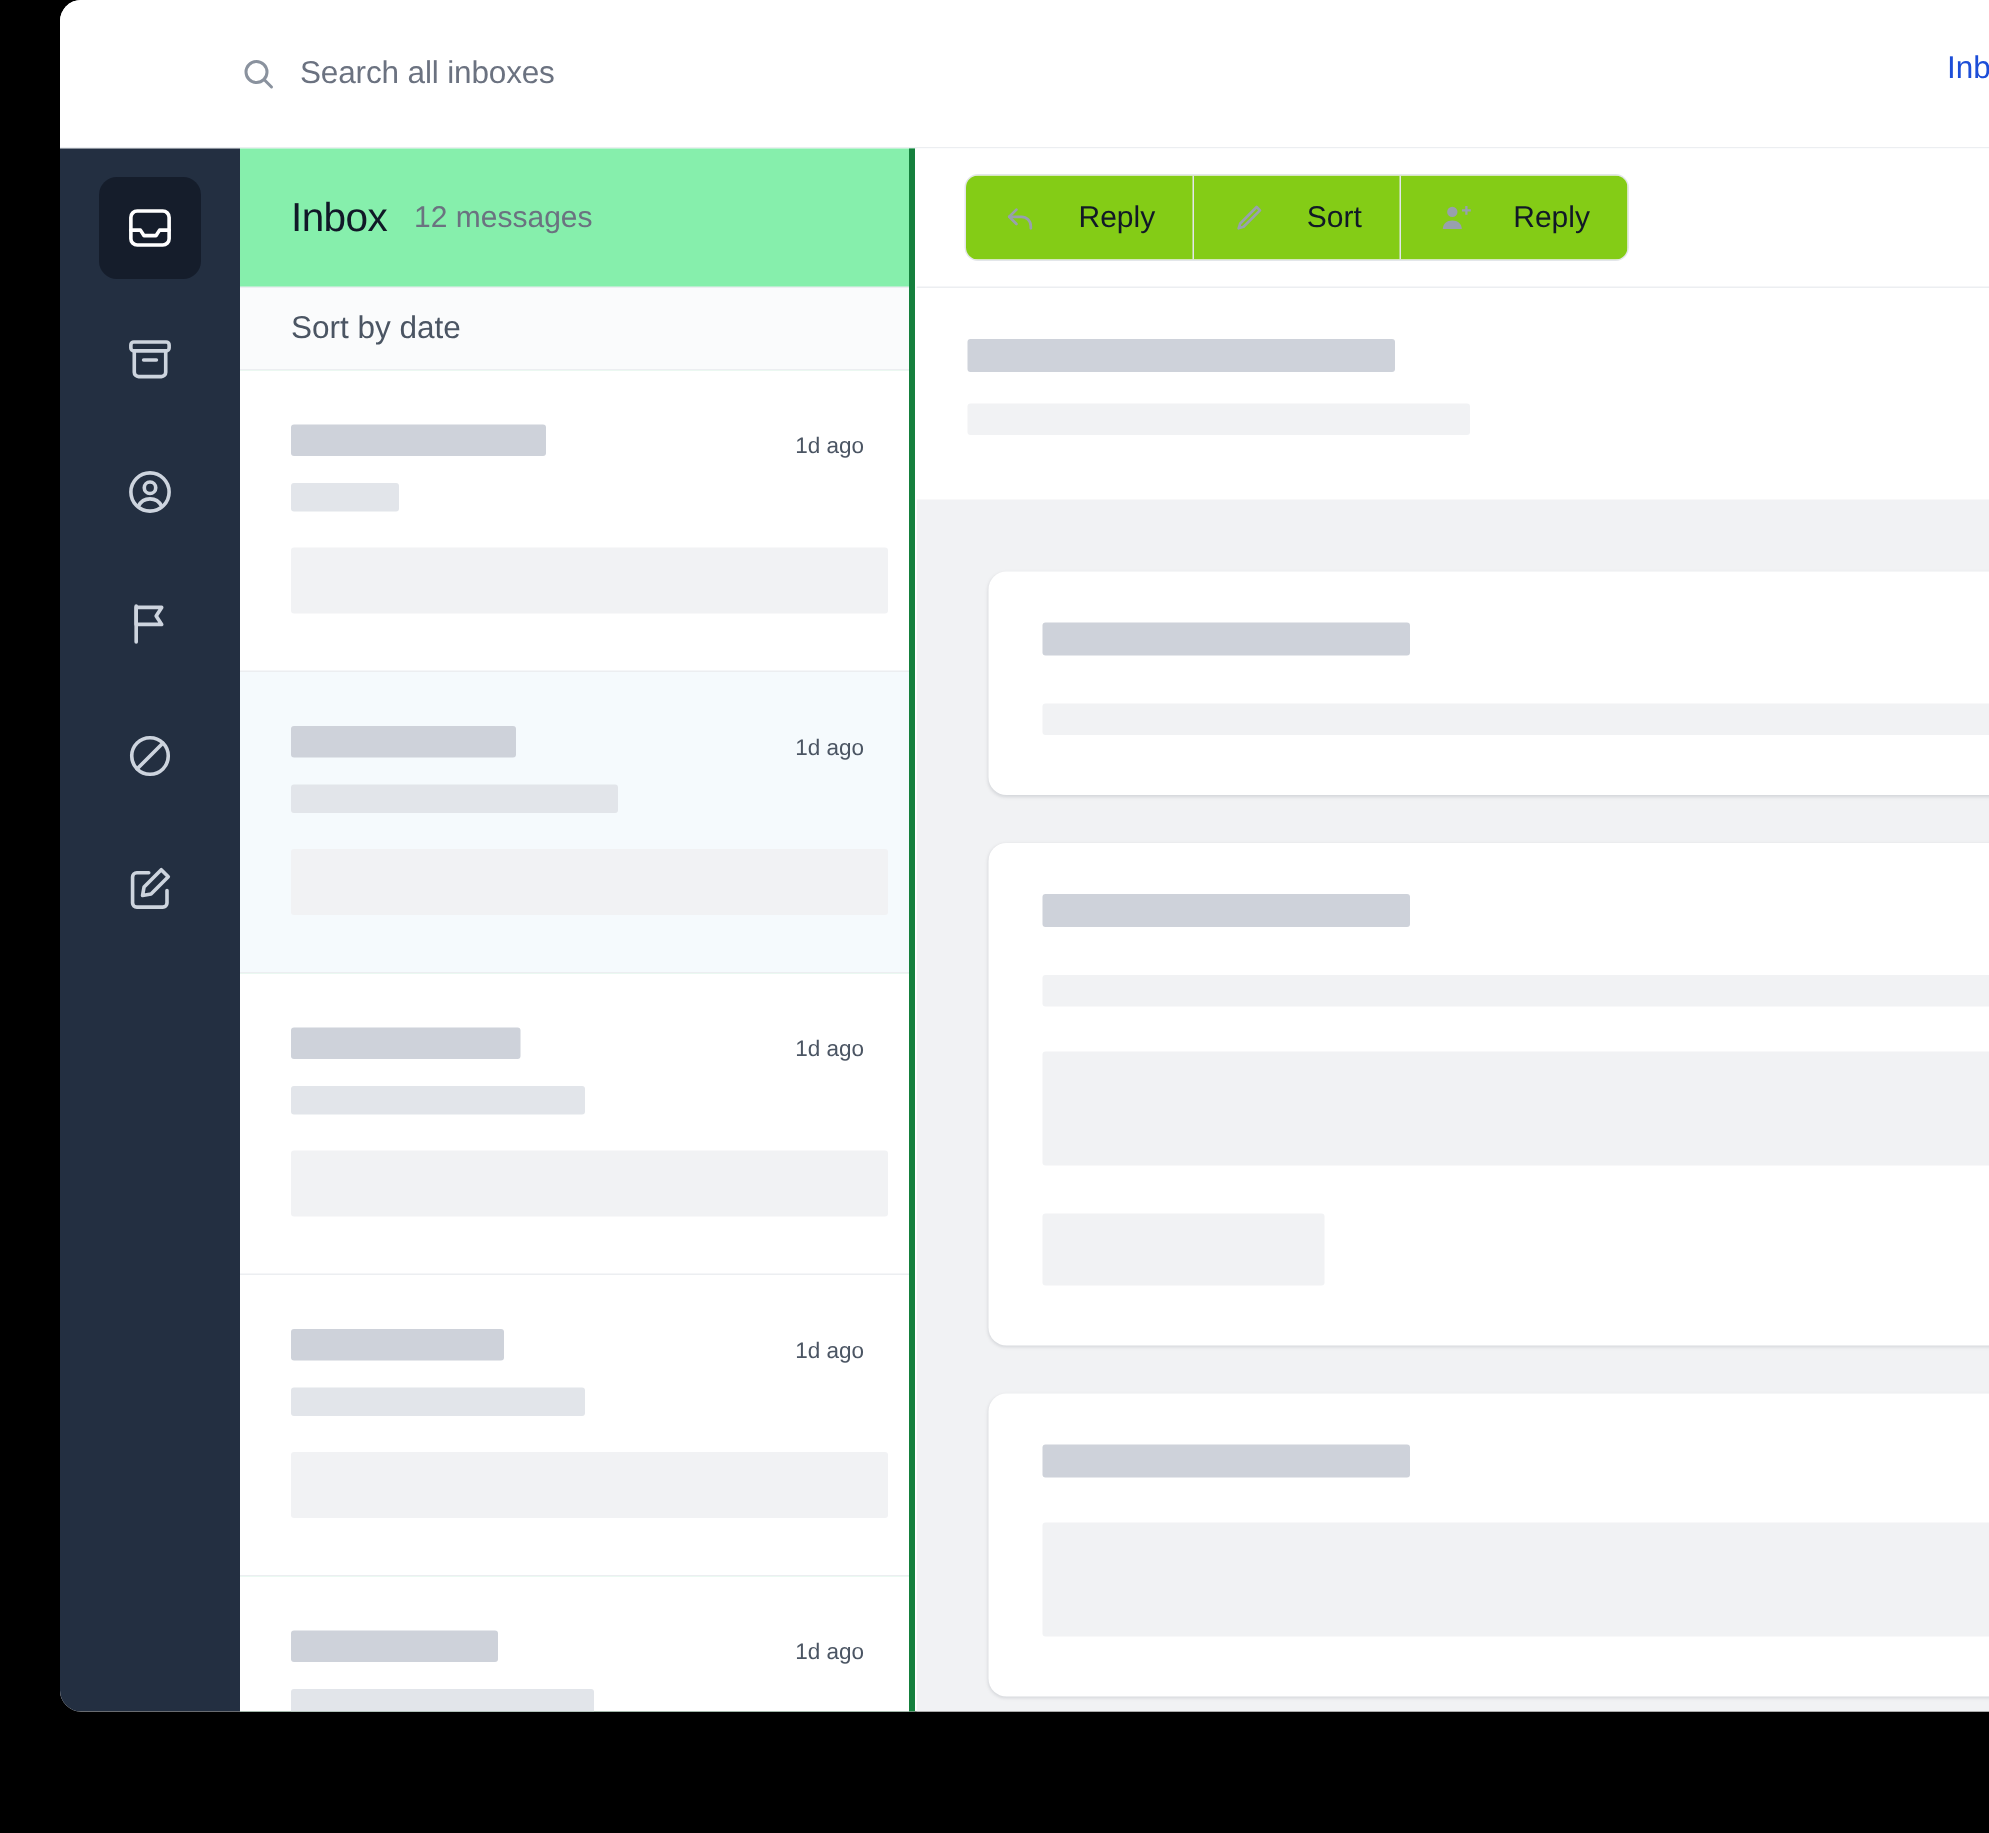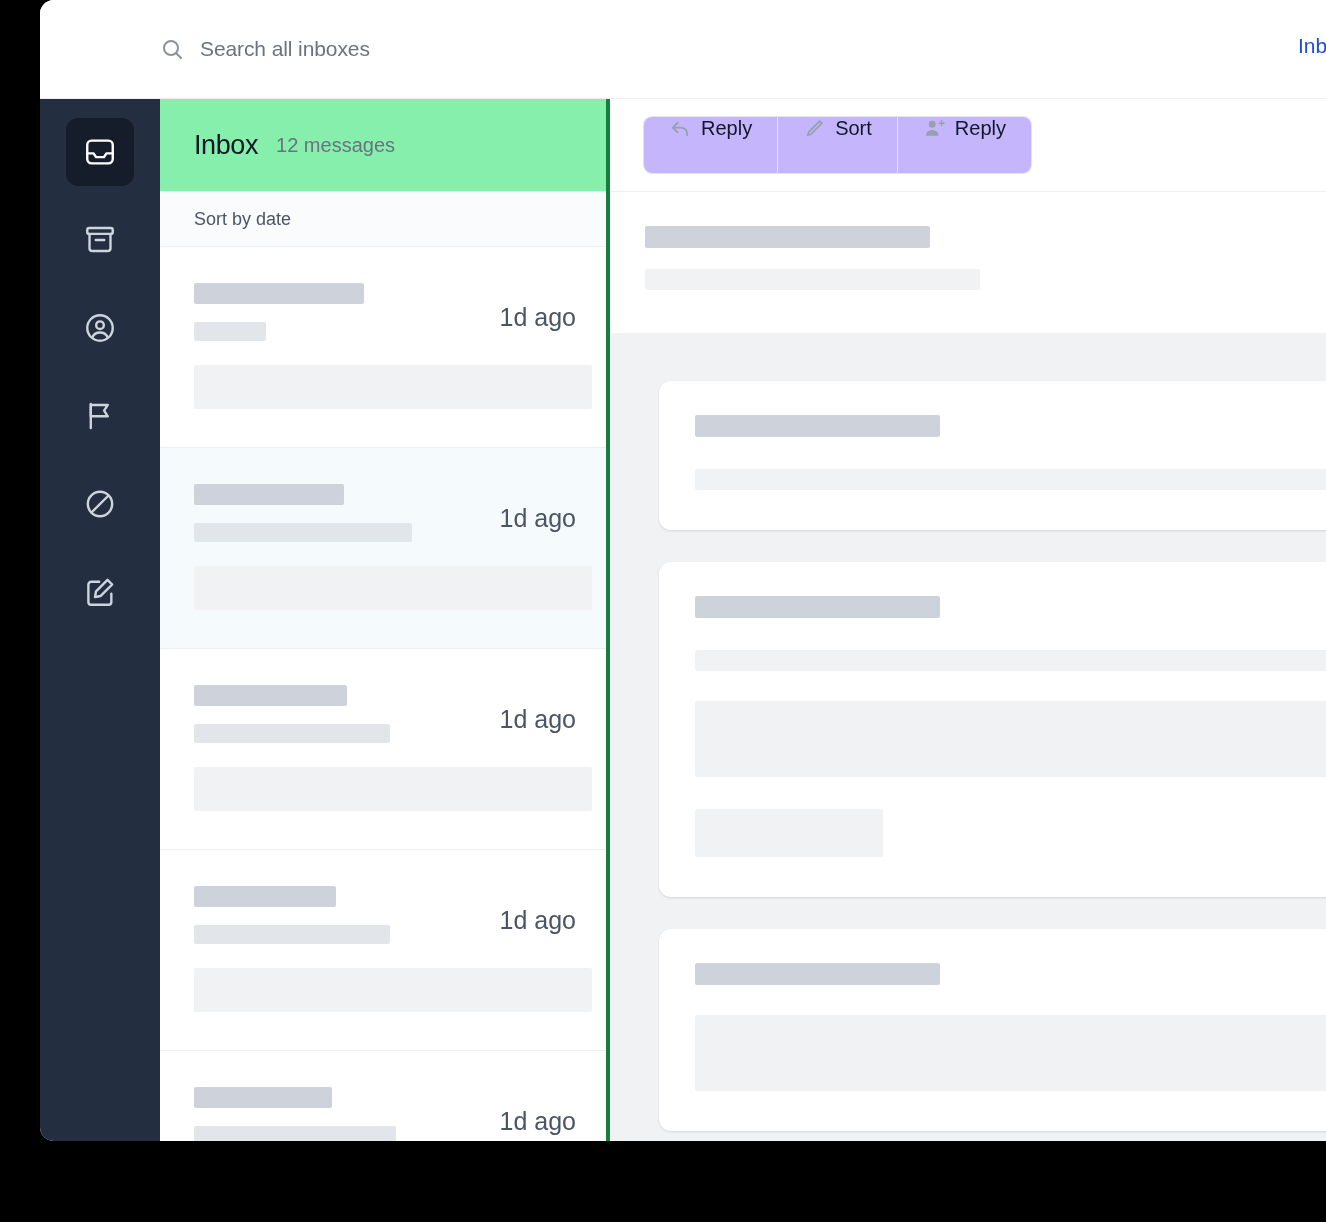--- a/index.html
+++ b/index.html
@@ -131,35 +131,35 @@
 
   #sort-bar {
     height: 55px;
     background: #fafbfc;
     display: flex;
     align-items: center;
     padding: 0 34px;
     border-bottom: 1px solid #eceef1;
     cursor: pointer;
   }
-  #sort-bar span { font-size: 18px; color: #4b5563; }
+  #sort-bar span { font-size: 21px; color: #4b5563; }
 
   .msg-row {
     padding: 36px 34px 38px 34px;
     border-bottom: 1px solid #eceef1;
     position: relative;
     cursor: pointer;
     background: #ffffff;
   }
   .msg-row.selected { background: #f5fafd; }
   .msg-time {
     position: absolute;
     right: 30px;
-    top: 56px;
-    font-size: 25px;
+    top: 42px;
+    font-size: 15px;
     color: #4b5563;
   }
   .sk { border-radius: 2px; }
   .sk-title { height: 21px; background: #ced2da; }
   .sk-sub   { height: 19px; background: #e2e5ea; margin-top: 18px; }
   .sk-body  { height: 44px; background: #f1f2f4; margin-top: 24px; }
 
   
   #detail-col {
     position: absolute;
@@ -185,23 +185,24 @@
     border: 1px solid #e3e6ea;
     border-radius: 9px;
     overflow: hidden;
     height: 58px;
     background: #fff;
     margin-right: 20px;
     flex: 0 0 auto;
   }
   .tbtn {
     display: flex;
-    gap: 9px;
+    align-items: center;
+    gap: 27px;
     padding: 0 25px;
-    background: #c4b5fd;
+    background: #84cc16;
     border: 0;
     border-right: 1px solid #e3e6ea;
     font-family: "Liberation Sans", sans-serif;
     font-size: 20px;
     color: #111827;
     cursor: pointer;
     white-space: nowrap;
   }
   .tbtn:last-child { border-right: 0; }
   .tbtn svg { width: 23px; height: 23px; color: #98a0ad; flex: 0 0 auto; }

